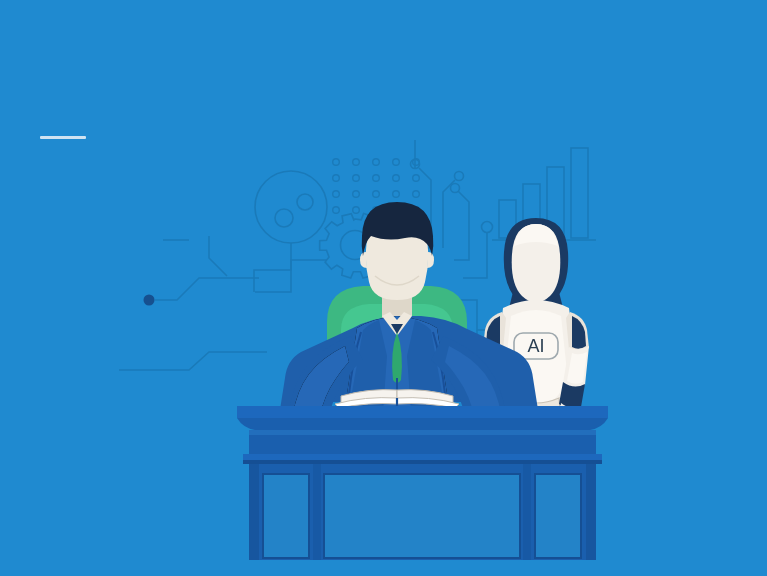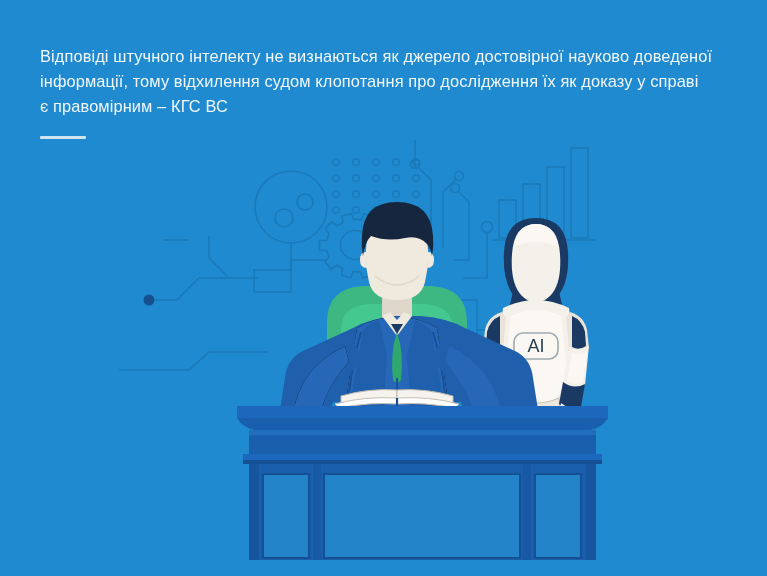--- a/index.html
+++ b/index.html
@@ -32,25 +32,20 @@
 
   
   .illo{position:absolute;left:12px;top:140px;width:767px;height:420px;padding-left:47px;}
   .illo svg{display:block;}
 </style>
 </head>
 <body>
 
 <div id="canvas">
 
-  <div class="headline-block">
-    <p class="headline">Відповіді штучного інтелекту не визнаються як джерело достовірної науково доведеної
-інформації, тому відхилення судом клопотання про дослідження їх як доказу у справі
-є правомірним – КГС ВС</p>
-  </div>
   <div class="rule"></div>
 
   <div class="illo">
   <svg width="767" height="420" viewBox="0 0 767 420" xmlns="http://www.w3.org/2000/svg">
 
     <defs>
       <clipPath id="clipAll">
             <rect x="0" y="0" width="767" height="420"></rect>
           </clipPath>
     </defs>

